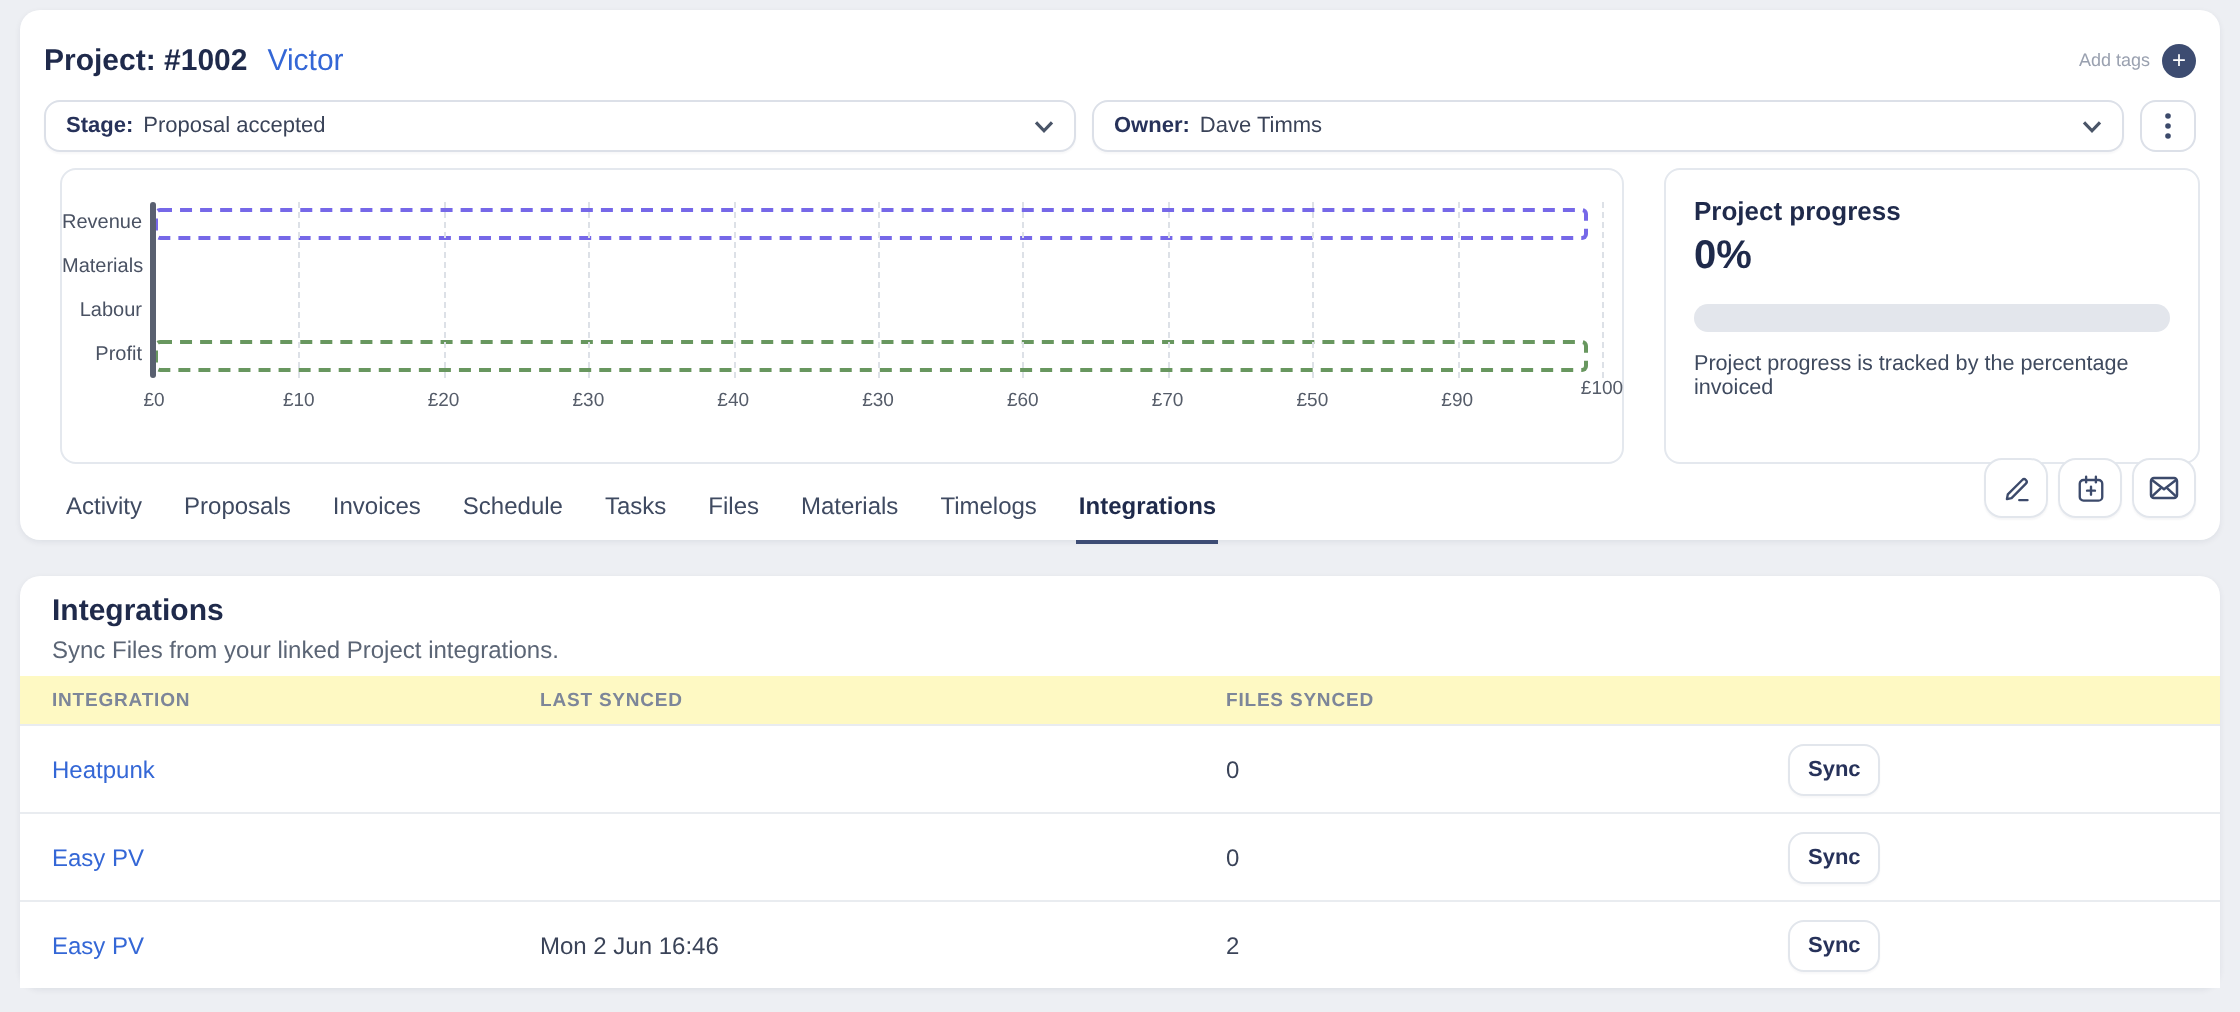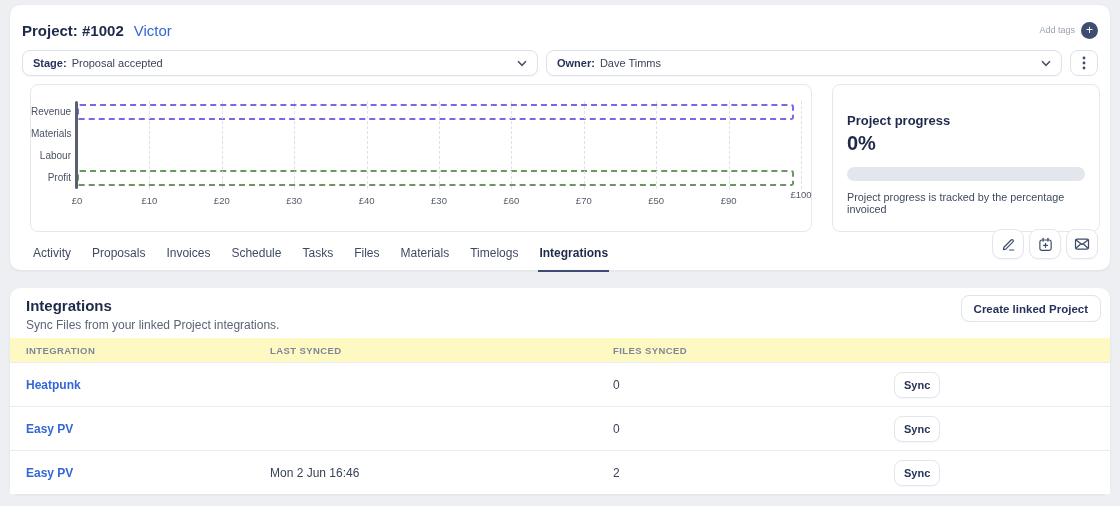--- a/index.html
+++ b/index.html
@@ -49,21 +49,21 @@
     border:1px solid #e4e8ee; border-radius:8px; background:#fff;padding-left:24px;
   }
   .cat-label { position:absolute; left:0; width:40px; text-align:right; font-size:10px; color:#4a5263; line-height:22px; }
   .axis-line { position:absolute; background:#596070; width:3px; border-radius:2px; }
   .gridline { position:absolute; border-left:1px dashed #dde1e7; width:0; }
   .bar-outline { position:absolute; border:2px dashed; border-radius:3px; background:transparent; }
   .tick-label { position:absolute; font-size:9.5px; color:#555c69; transform:translateX(-50%); white-space:nowrap; }
   
   #progress-card {
     position:absolute; left:822px; top:79px; width:268px; height:148px;
-    border:1px solid #e4e8ee; border-radius:8px; background:#fff; padding:28px 14px;
+    border:1px solid #e4e8ee; border-radius:8px; background:#fff; padding:13px 14px;
   }
   .progress-title { font-size:13px; font-weight:bold; color:#1f2a4b; }
   .progress-percent { font-size:20px; font-weight:bold; color:#1f2a4b; margin-top:4px; }
   .progress-track { margin-top:12px; height:14px; border-radius:7px; background:#e3e6ec; overflow:hidden; }
   .progress-fill { height:100%; background:#3d4c71; border-radius:7px; width:0; }
   .progress-caption { margin-top:10px; font-size:10.8px; color:#3f4a5f; }
   
   .tabs-row { position:absolute; left:22px; bottom:0; height:28px; display:flex; gap:19px; }
   .tab { font-size:12px; color:#3f4a61; font-weight:500; padding:4px 1px 24px; cursor:pointer; white-space:nowrap; }
   .tab.active { color:#1f2a4b; font-weight:bold; border-bottom:2.5px solid #3d4c74; }
@@ -85,21 +85,21 @@
   }
   .table { position:absolute; left:0; top:50px; width:100%; }
   .thead { display:flex; background:#fef9c3; height:24px; align-items:center; }
   .th { font-size:9.5px; font-weight:bold; color:#7d8699; letter-spacing:0.4px; }
   .trow { display:flex; align-items:center; height:44px; border-top:1px solid #e9ecf0; background:#fff; }
   .col1 { width:260px; padding-left:16px; }
   .col2 { width:343px; }
   .col3 { width:281px; }
   .col4 { flex:1; }
   .cell { font-size:12px; color:#3a4358; }
-  .link-cell { font-size:12px; font-weight:700; color:#3467d6; cursor:pointer; }
+  .link-cell { font-size:12px; font-weight:400; color:#3467d6; cursor:pointer; }
   .sync-btn {
     height:26px; padding:0 9px; border:1px solid #e2e6ec; border-radius:8px; background:#fff;
     font-size:11px; font-weight:600; color:#27325a; cursor:pointer; font-family:"Liberation Sans",sans-serif;
     box-shadow:0 1px 1px rgba(20,30,60,0.03);
   }
 </style>
 </head>
 <body>
 
 <div class="card" id="top-card">
@@ -214,21 +214,20 @@
         <path d="M2 3 L8 7.6 L14 3"></path>
         <path d="M2 11.2 L6.3 7.2 M14 11.2 L9.7 7.2"></path>
       </svg>
     </button>
   </div>
 </div>
 
 <div class="card" id="integrations-card">
   <div class="int-title">Integrations</div>
   <div class="int-subtitle">Sync Files from your linked Project integrations.</div>
-  <button class="create-btn">Create linked Project</button>
 
   <div class="table">
     <div class="thead">
       <div class="th col1">INTEGRATION</div>
       <div class="th col2">LAST SYNCED</div>
       <div class="th col3">FILES SYNCED</div>
       <div class="th col4"></div>
     </div>
 
     <div class="trow">

